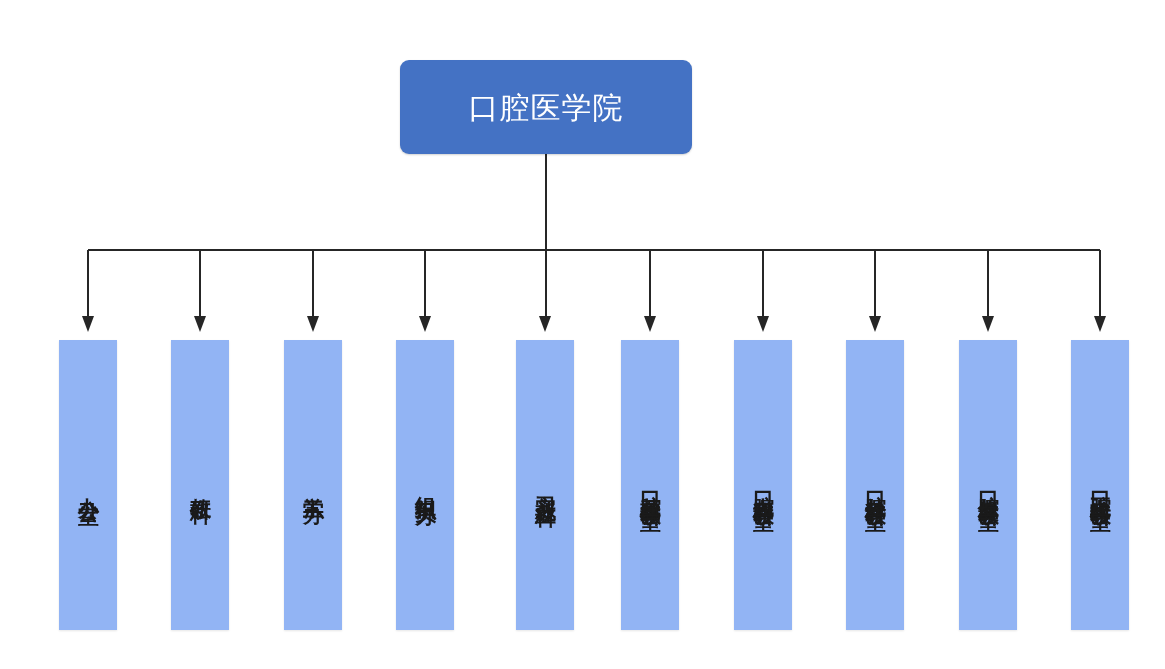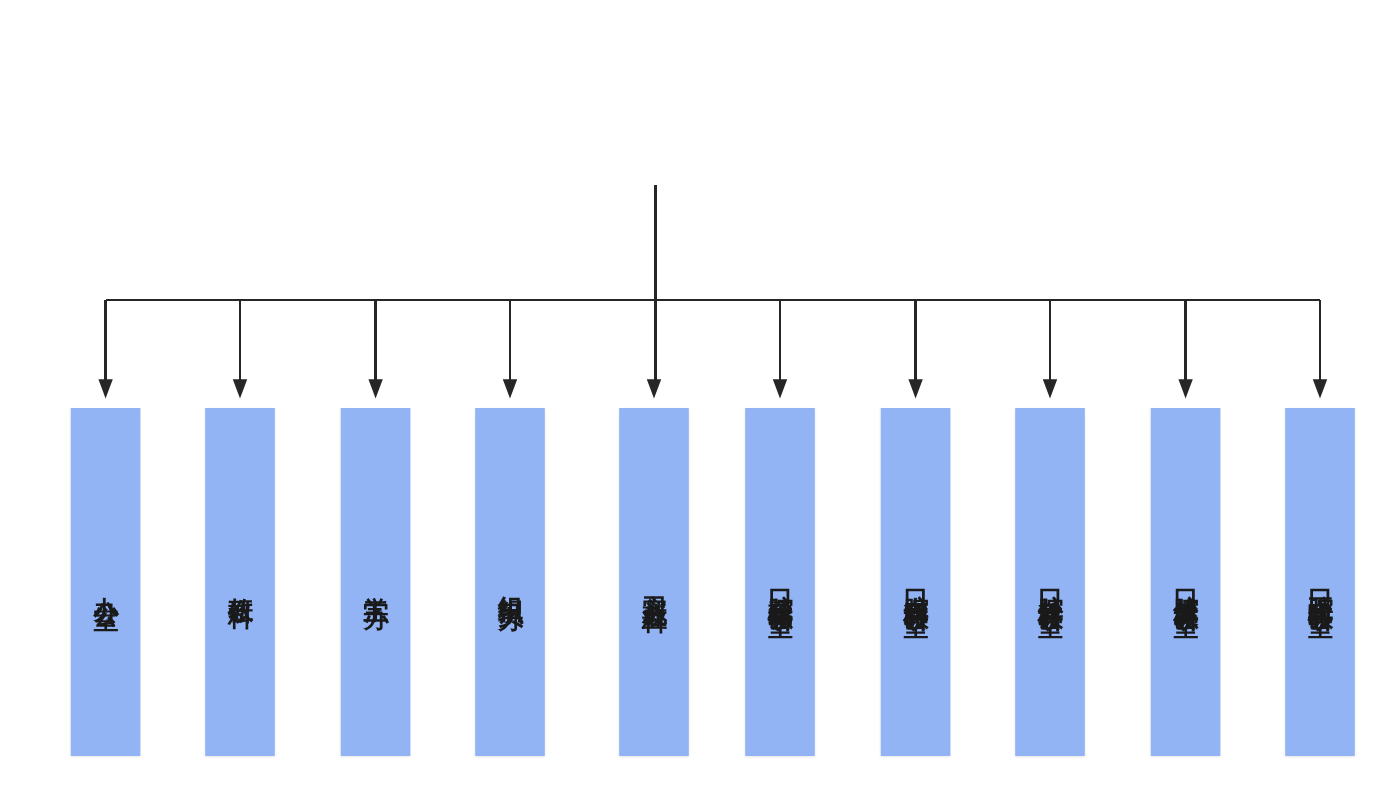--- a/index.html
+++ b/index.html
@@ -86,20 +86,23 @@
       <line x1="763" y1="250" x2="763" y2="318" stroke="#262626" stroke-width="2.2" shape-rendering="crispEdges"></line>
       <polygon points="763,332 757,316 769,316" fill="#262626"></polygon>
       <line x1="875" y1="250" x2="875" y2="318" stroke="#262626" stroke-width="2.2" shape-rendering="crispEdges"></line>
       <polygon points="875,332 869,316 881,316" fill="#262626"></polygon>
       <line x1="988" y1="250" x2="988" y2="318" stroke="#262626" stroke-width="2.2" shape-rendering="crispEdges"></line>
       <polygon points="988,332 982,316 994,316" fill="#262626"></polygon>
       <line x1="1100" y1="250" x2="1100" y2="318" stroke="#262626" stroke-width="2.2" shape-rendering="crispEdges"></line>
       <polygon points="1100,332 1094,316 1106,316" fill="#262626"></polygon>
     </svg>
 
+  <div class="root-node" style="left: 400px; top: 60px; width: 292px; height: 94px; background: rgb(68, 114, 196); border-radius: 9px;">
+    <span class="root-label" style="color: rgb(255, 255, 255);">口腔医学院</span>
+  </div>
 
   <div id="children-layer">
       <div class="child-node" style="left: 59px; top: 340px; width: 58px; height: 290px; background: rgb(146, 180, 244);">
         <span class="child-label" style="color: rgb(26, 26, 26);">办公室</span>
       </div>
       <div class="child-node" style="left: 171px; top: 340px; width: 58px; height: 290px; background: rgb(146, 180, 244);">
         <span class="child-label" style="color: rgb(26, 26, 26);">教研科</span>
       </div>
       <div class="child-node" style="left: 284px; top: 340px; width: 58px; height: 290px; background: rgb(146, 180, 244);">
         <span class="child-label" style="color: rgb(26, 26, 26);">学工办</span>

